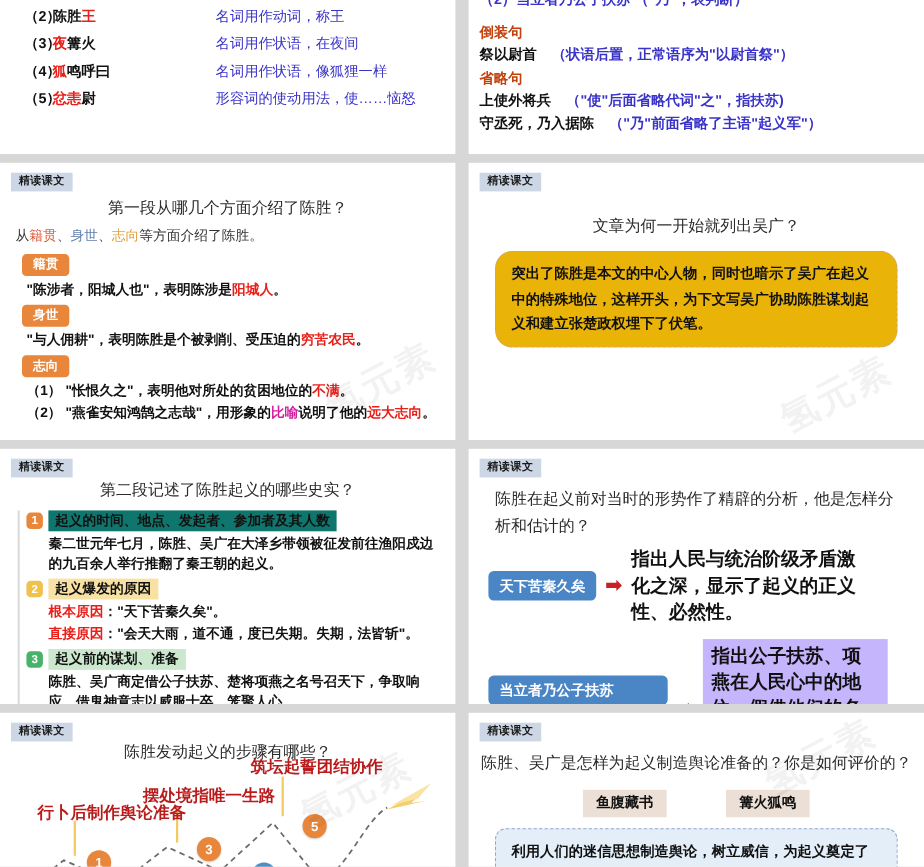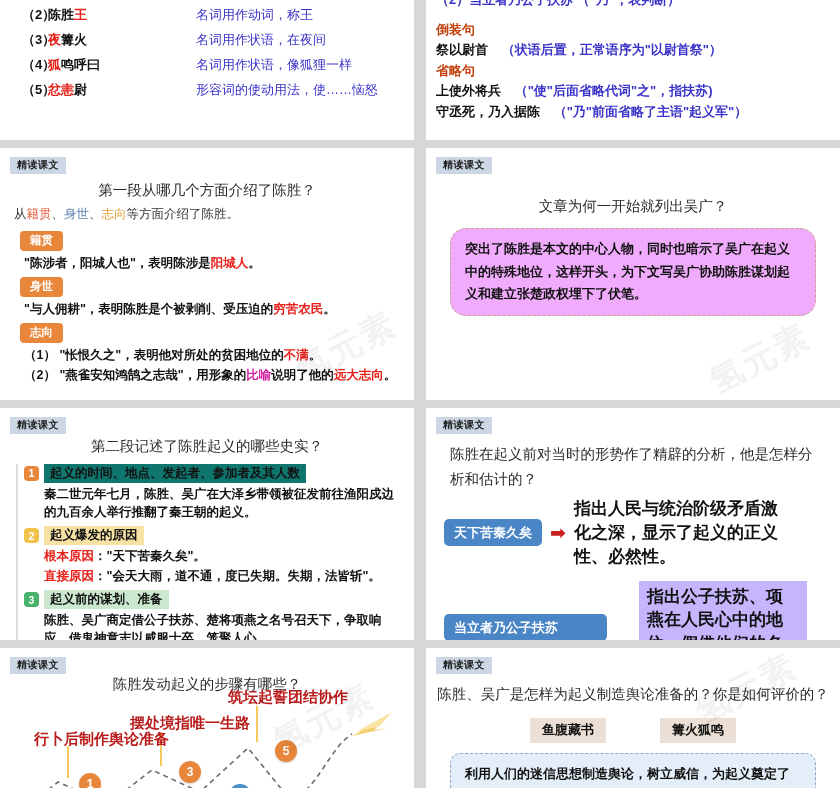--- a/index.html
+++ b/index.html
@@ -82,21 +82,21 @@
     font-size: 11.5px; font-weight: bold; padding: 2px 10px 3px;
     border-radius: 4px; margin: 3px 0 2px 10px;
   }
   .body-line { font-size: 12.5px; color: #111; font-weight: bold; margin: 1px 0 2px 14px; line-height:1.45;}
   .body-line .r { color: #e8201a; }
   .body-line .m { color: #d11fa0; }
 
   
   .dashbox {
     border: 1.5px dashed #c9a48a;
-    background: #f0abfc;
+    background: #eab308;
     border-radius: 16px;
     padding: 9px 14px;
     margin: 10px 14px 0 14px;
     font-size: 13px; font-weight: bold; color: #111; line-height: 1.75;
   }
   .dashbox.blue {
     border-color: #8fa7c9;
     background: #e3eef8;
     border-radius: 10px;
     line-height: 1.7;

